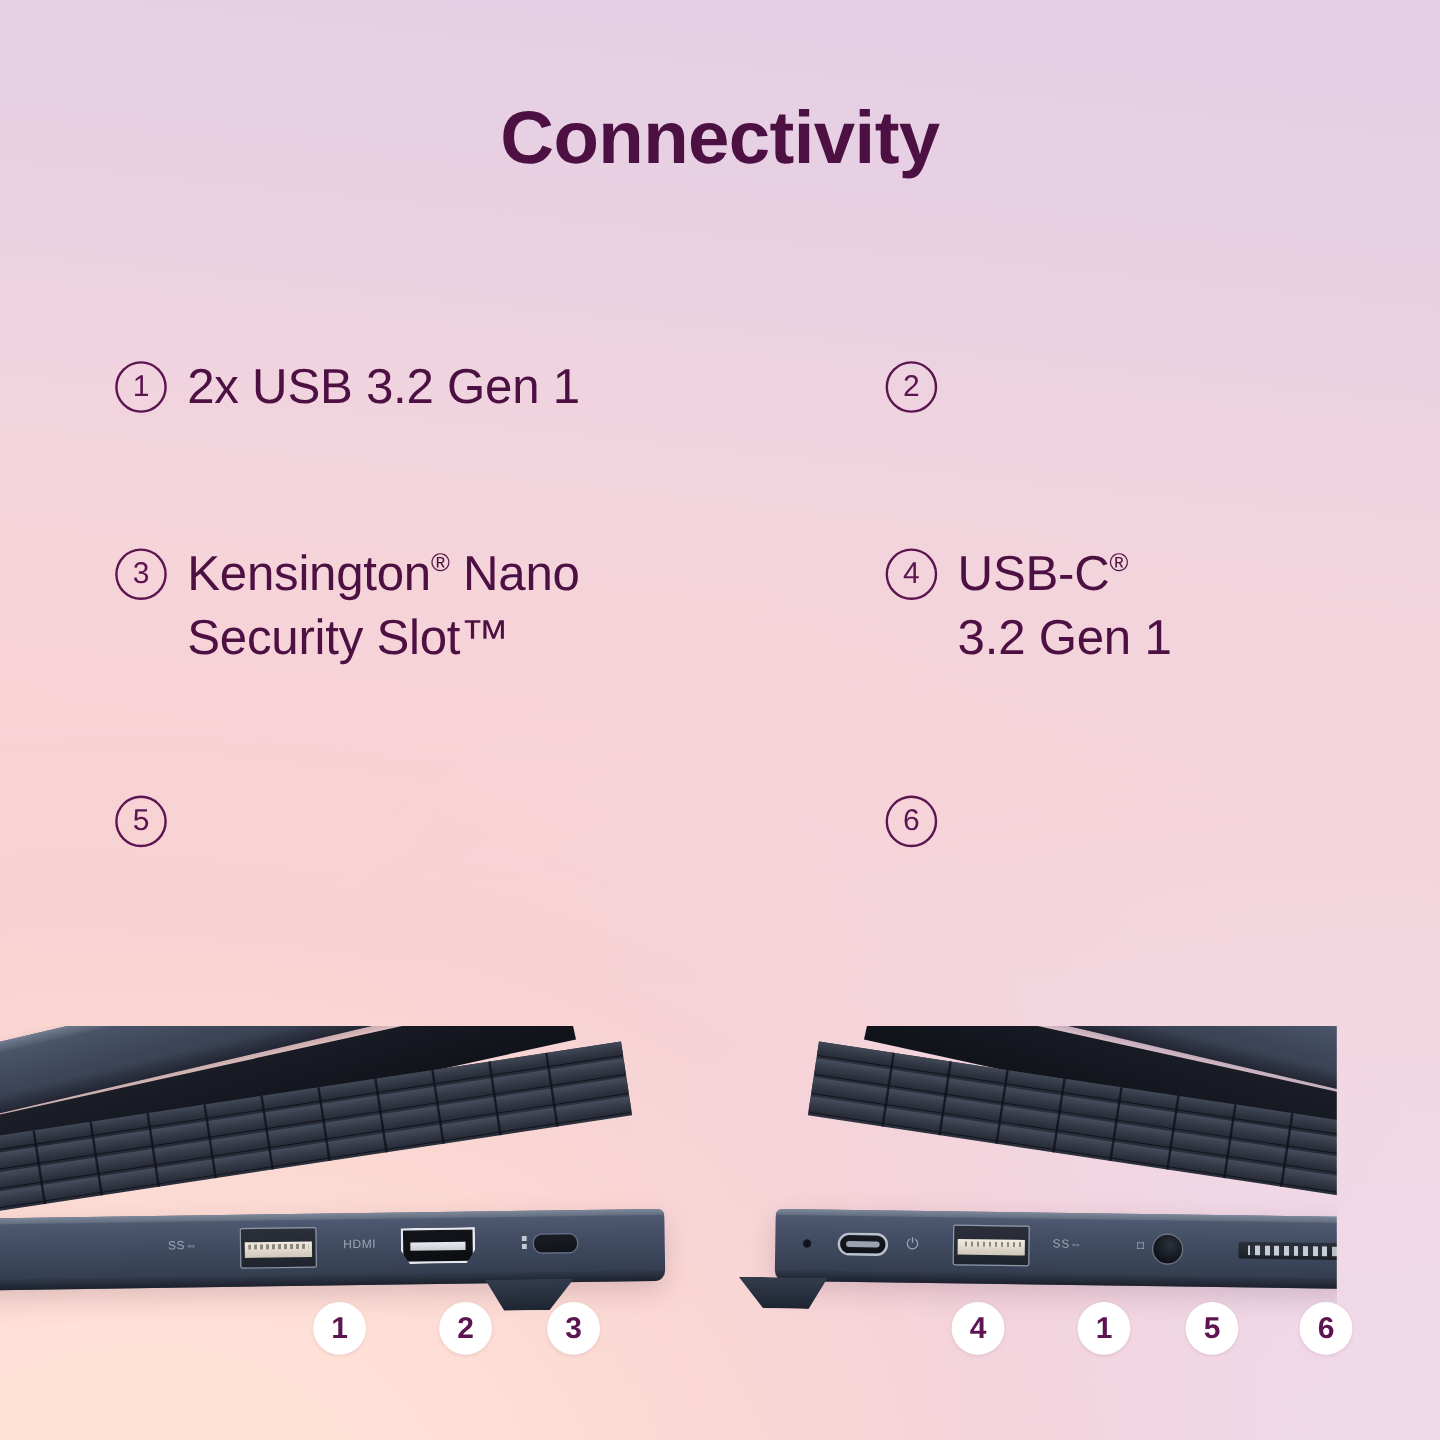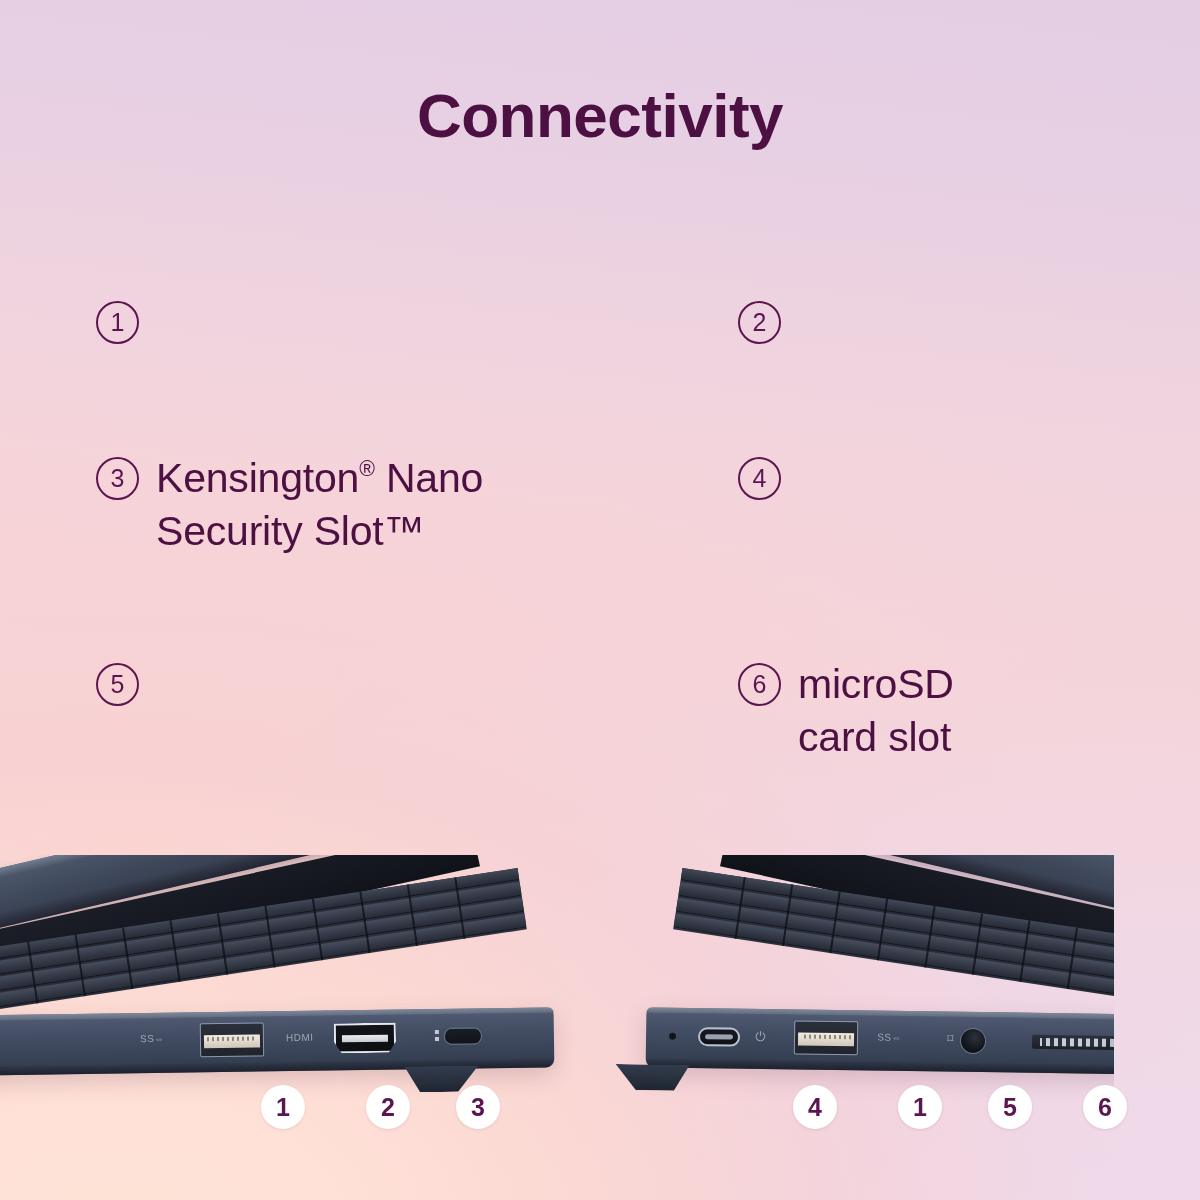--- a/index.html
+++ b/index.html
@@ -236,44 +236,45 @@
 <body>
 
 <div id="bg-base"></div>
 
 <div id="title">Connectivity</div>
 
 <div id="spec-list">
 
   <div class="spec-item col-l row-1">
     <div class="spec-num">1</div>
+    <div class="spec-text">2x USB 3.2 Gen 1</div>
   </div>
 
   <div class="spec-item col-r row-1">
     <div class="spec-num">2</div>
   </div>
 
   <div class="spec-item col-l row-2">
     <div class="spec-num">3</div>
     <div class="spec-text"><span>Kensington</span><sup>®</sup><span> Nano
 Security Slot™</span></div>
   </div>
 
   <div class="spec-item col-r row-2">
     <div class="spec-num">4</div>
+    <div class="spec-text"><span>USB-C</span><sup>®</sup><span>
+3.2 Gen 1</span></div>
   </div>
 
   <div class="spec-item col-l row-3">
     <div class="spec-num">5</div>
   </div>
 
   <div class="spec-item col-r row-3">
     <div class="spec-num">6</div>
-    <div class="spec-text">microSD
-card slot</div>
   </div>
 
 </div>
 
 <div id="photo-band">
 
   <div class="laptop" id="laptop-left">
 
     <div class="lid">
       <div class="lid-edge"></div>

